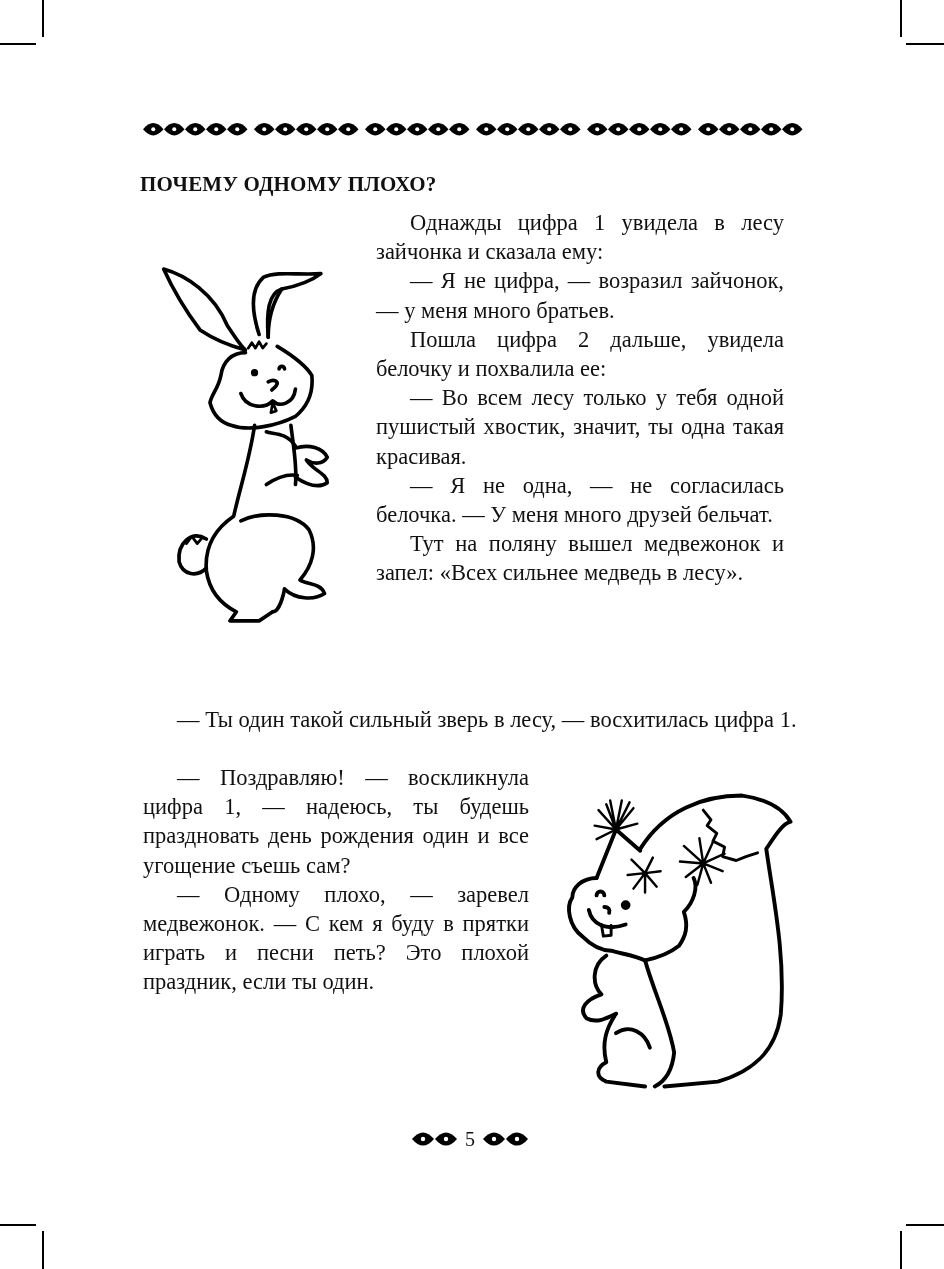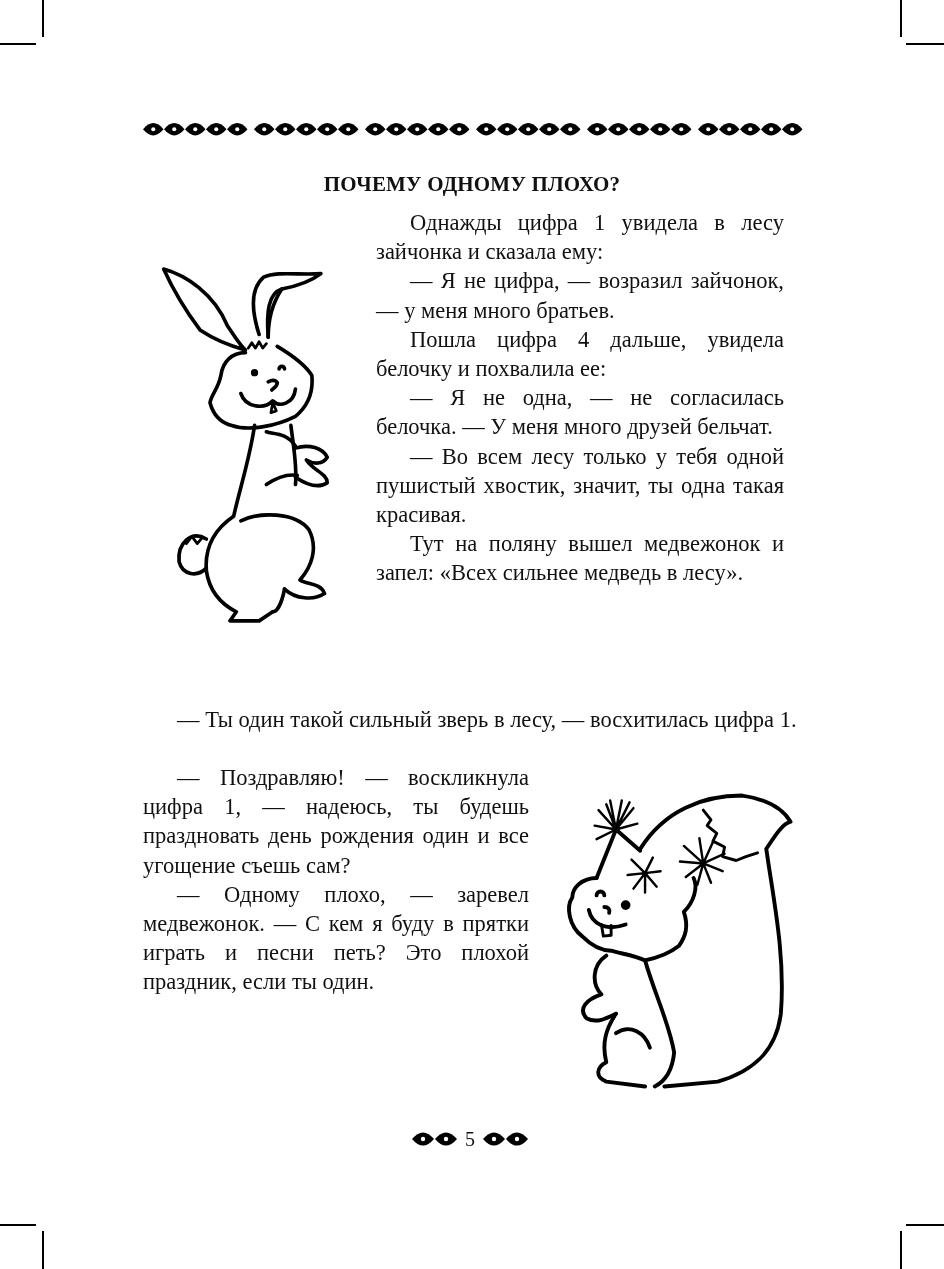--- a/index.html
+++ b/index.html
@@ -11,21 +11,21 @@
     .ornament-row {
       position:absolute; left:143px; top:119px; width:660px; height:22px;
       display:flex; justify-content:space-between;
     }
     .orn-group { display:flex; gap:0; }
     .lens {
       width:20px; height:20px; position:relative; margin-right:0.5px;
     }
     .lens svg { display:block; }
     .title {
-      position:absolute; left:140px; width:664px; top:158px; text-align:center;
+      position:absolute; left:140px; width:664px; top:158px; text-align:left;
       font-weight:bold; font-size:21px; letter-spacing:0.2px;
     }
     .text {
       position:absolute; font-size:22.5px; line-height:29.2px; text-align:justify;
     }
     .text p { margin:0; text-indent:34px; }
     #col-right { left:376px; top:208px; width:408px; }
     #full { left:143px; top:705px; width:656px; }
     #col-left { left:143px; top:763px; width:386px; }
     .illus { position:absolute; }
@@ -276,23 +276,23 @@
     <path d="M148 385 C145 400 140 410 135 410"></path>
 
     <path d="M62 330 C45 320 30 335 32 355 C36 370 52 372 62 362"></path>
     <path d="M40 335 l6 -8 l6 8 l6 -7" stroke-width="3"></path>
   </svg>
 </div>
 
 <div class="text" id="col-right">
   <p>Однажды цифра 1 увидела в лесу зайчонка и сказала ему:</p>
   <p>— Я не цифра, — возразил зайчонок, — у меня много братьев.</p>
-  <p>Пошла цифра 4 дальше, увидела белочку и похвалила ее:</p>
+  <p>Пошла цифра 2 дальше, увидела белочку и похвалила ее:</p>
+  <p>— Во всем лесу только у тебя одной пушистый хвостик, значит, ты одна такая красивая.</p>
   <p>— Я не одна, — не согласилась белочка. — У меня много друзей бельчат.</p>
-  <p>— Во всем лесу только у тебя одной пушистый хвостик, значит, ты одна такая красивая.</p>
   <p>Тут на поляну вышел медвежонок и запел: «Всех сильнее медведь в лесу».</p>
 </div>
 
 <div class="text" id="full">
   <p>— Ты один такой сильный зверь в лесу, — восхитилась цифра 1.</p>
 </div>
 
 <div class="text" id="col-left">
   <p>— Поздравляю! — воскликнула цифра 1, — надеюсь, ты будешь праздновать день рождения один и все угощение съешь сам?</p>
   <p>— Одному плохо, — заревел медвежонок. — С кем я буду в прятки играть и песни петь? Это плохой праздник, если ты один.</p>

